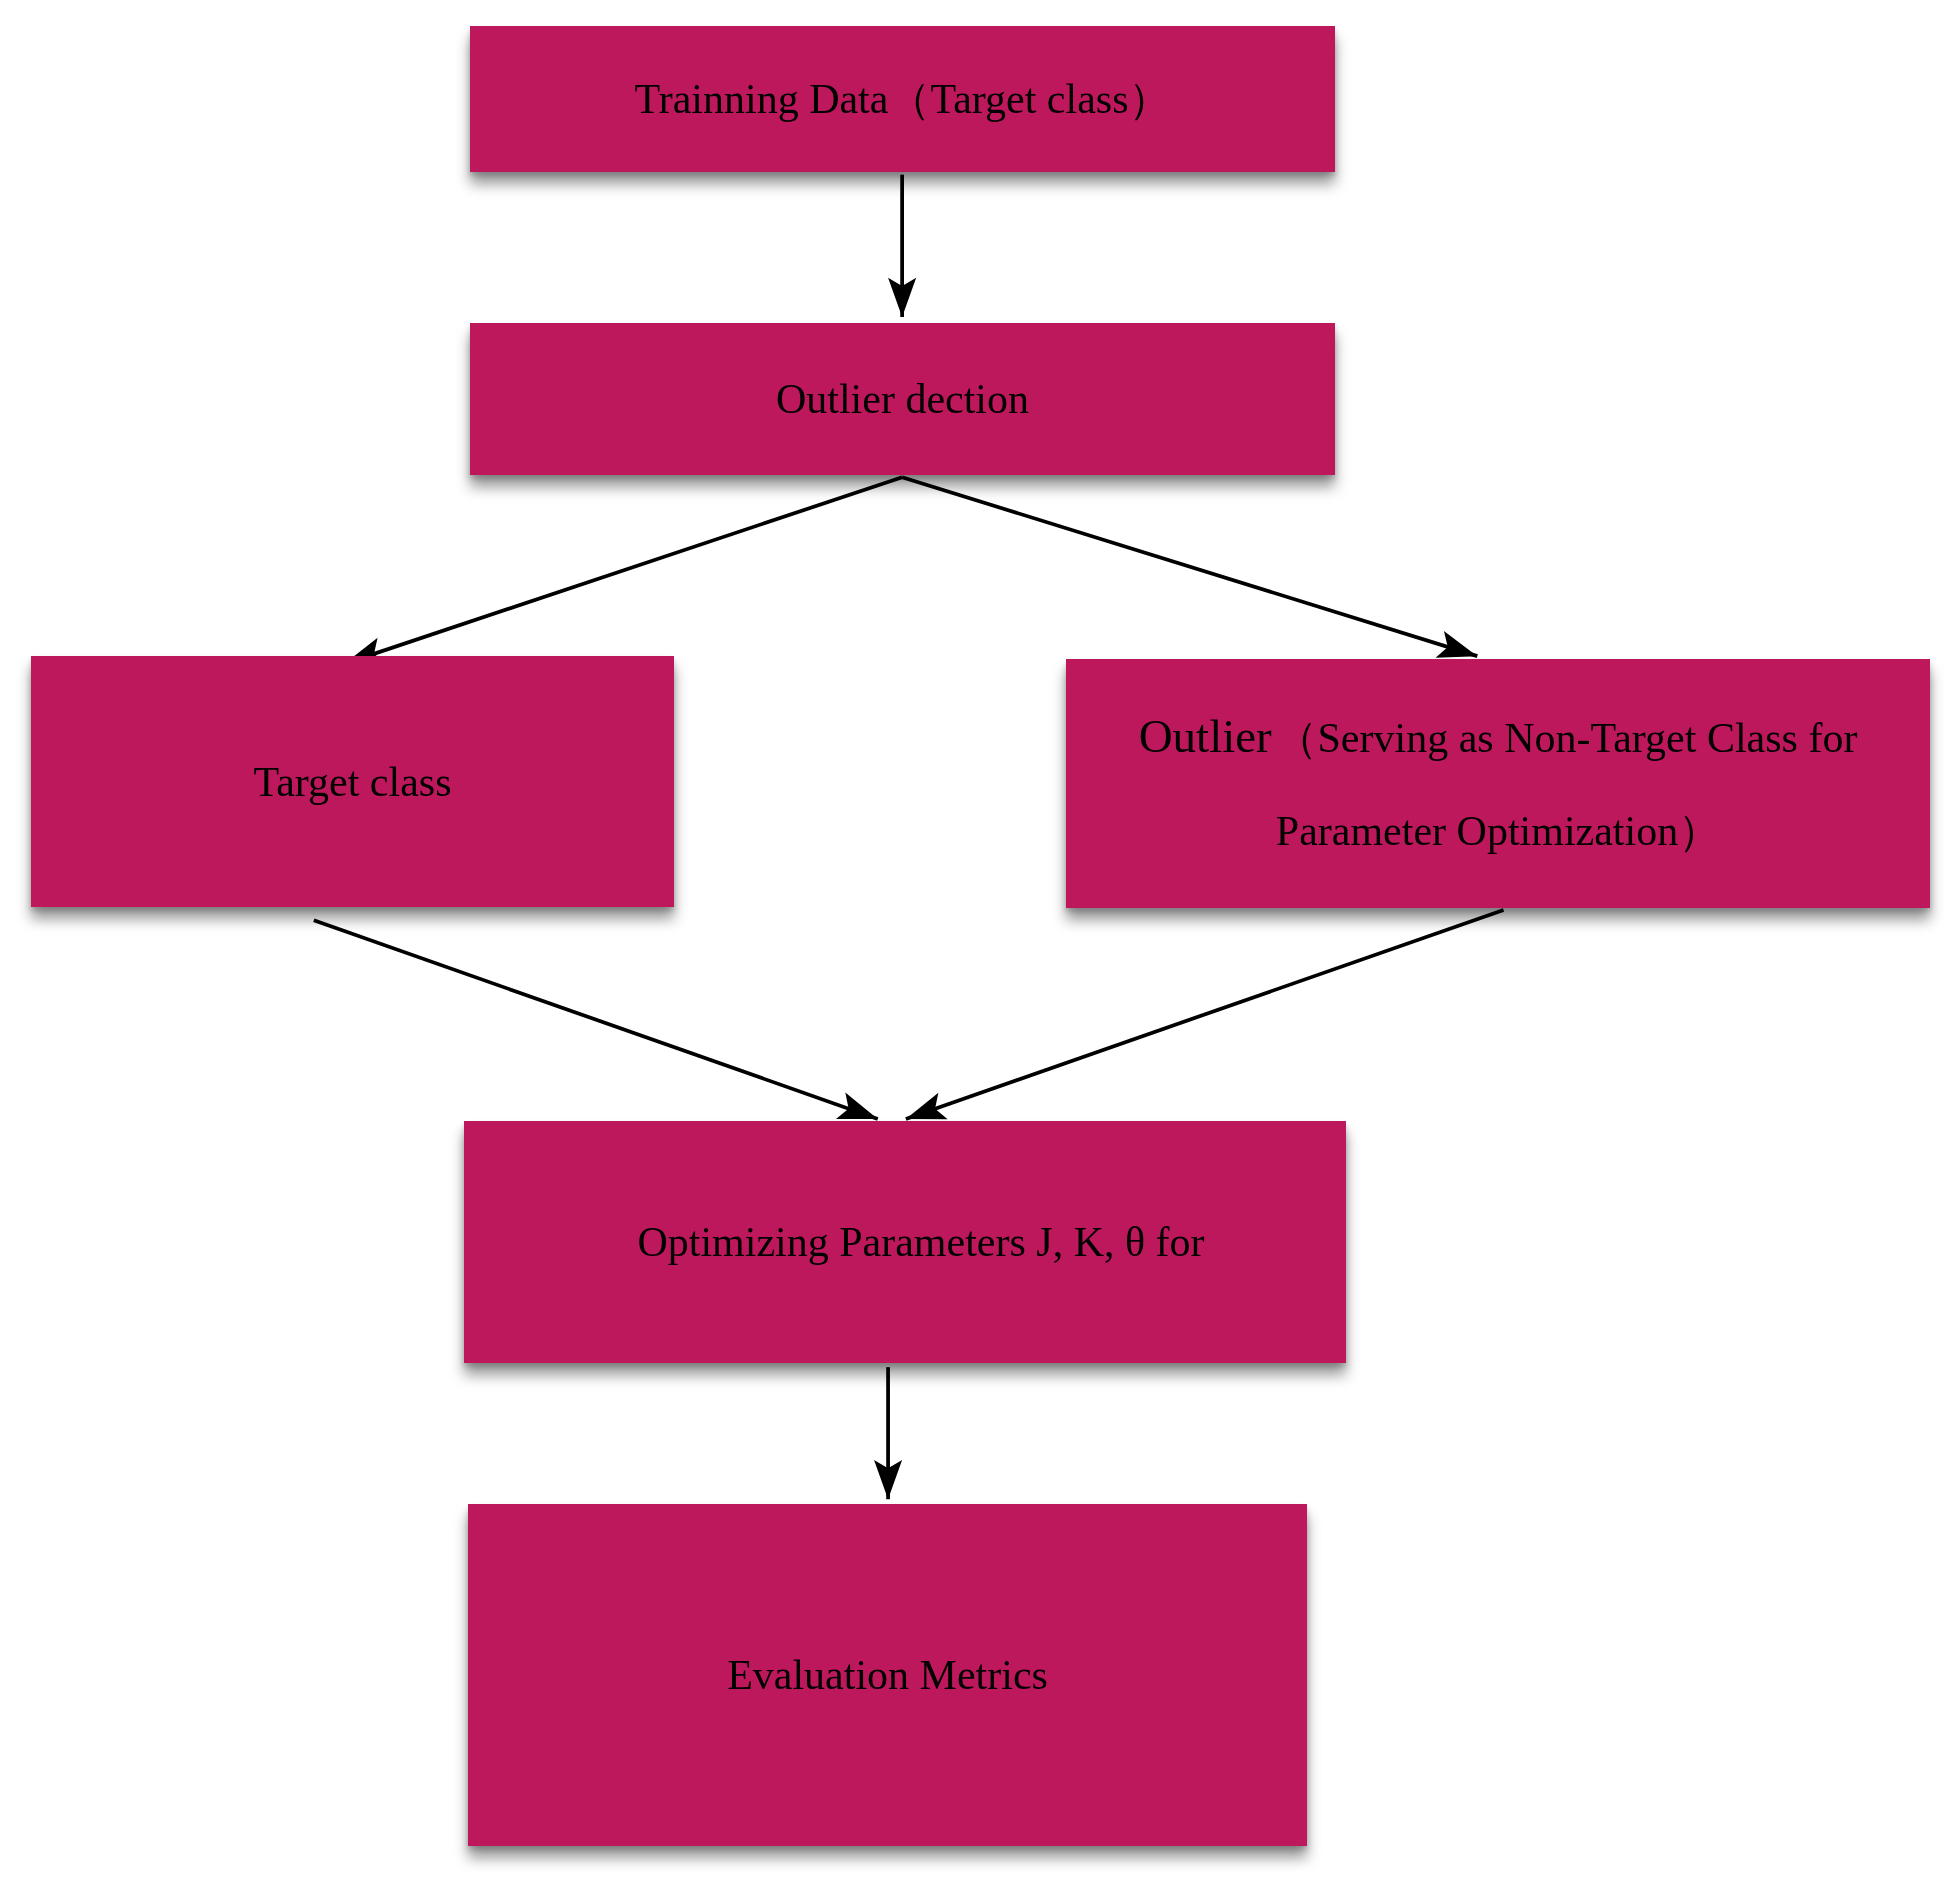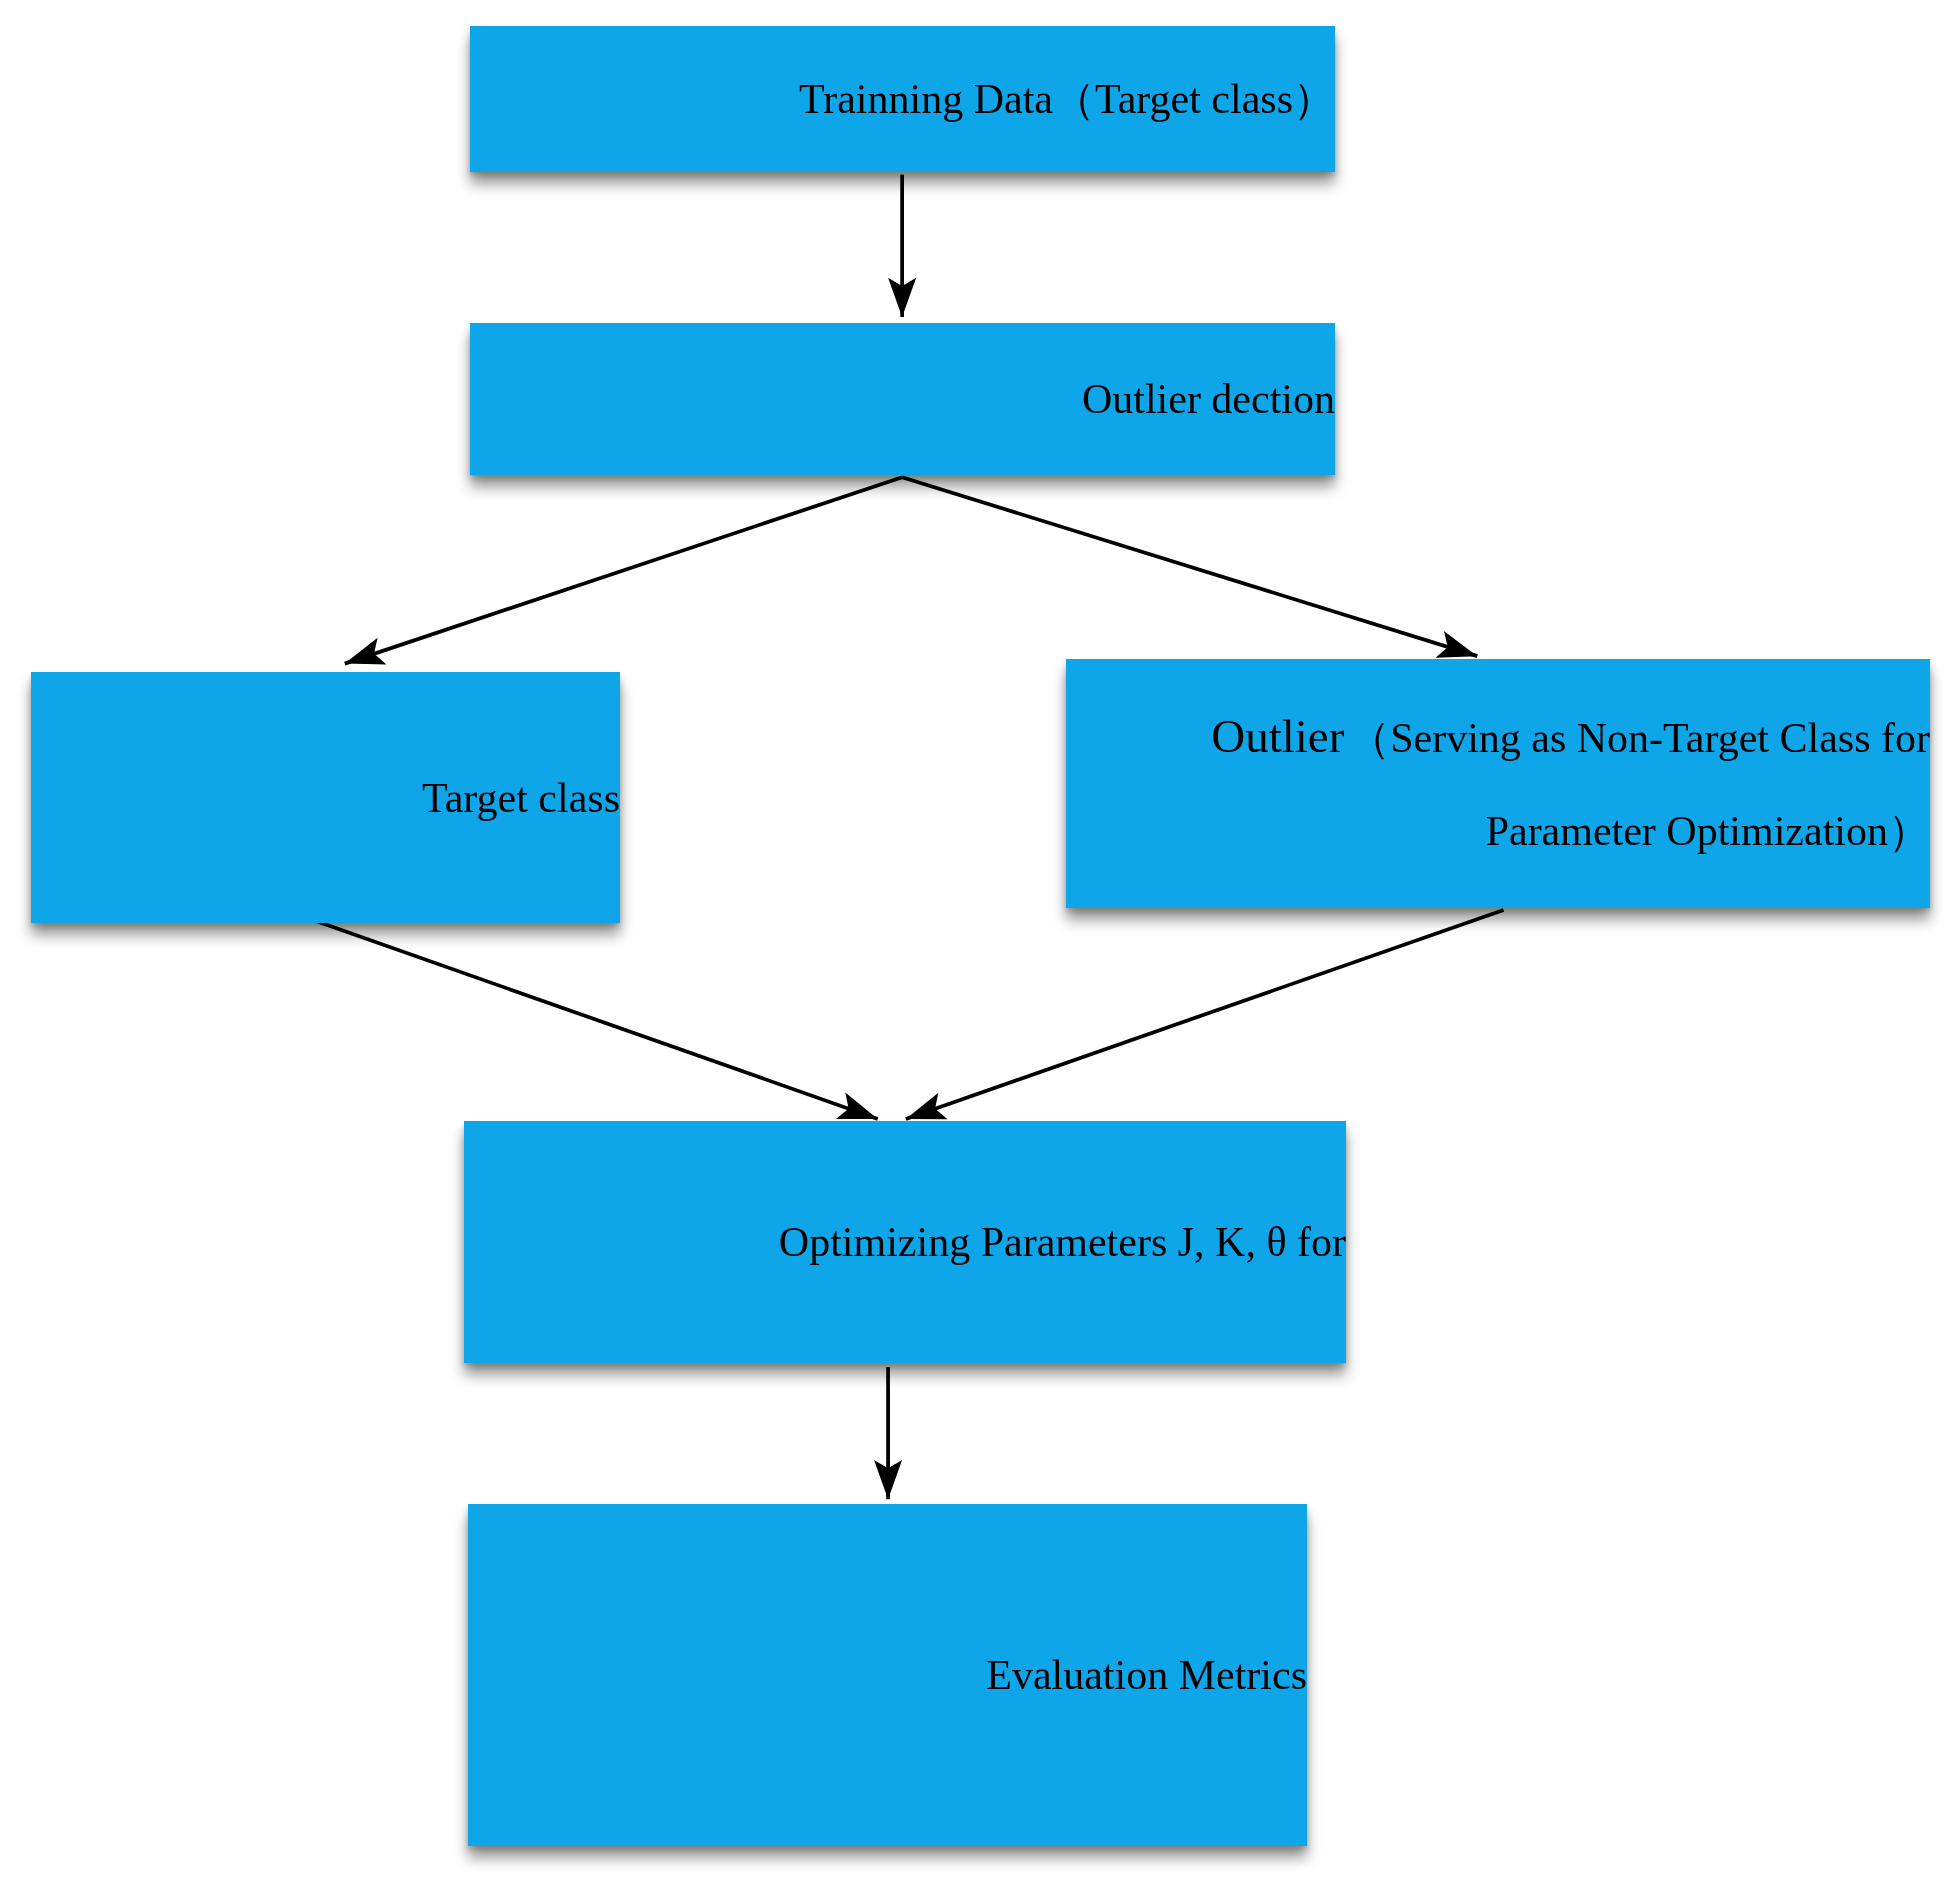--- a/index.html
+++ b/index.html
@@ -18,41 +18,41 @@
   }
   .arrow-layer {
     position: absolute;
     left: 0;
     top: 0;
     width: 1956px;
     height: 1894px;
   }
   .node {
     position: absolute;
-    background: #0ea5e9;
+    background: #be185d;
     box-shadow: 0px 12px 13px rgba(0,0,0,0.40), 0px 3.7px 5.6px rgba(0,0,0,0.20);
     display: flex;
     flex-direction: column;
-    align-items: flex-end;
+    align-items: center;
     justify-content: center;
     text-align: center;
   }
   .node .line {
     display: block;
     white-space: nowrap;
   }
   .fs-main   { font-size: 42px; }
   .fs-big    { font-size: 47px; }
   .fs-small  { font-size: 42px; }
   .lh-90 .line { line-height: 84px; }
   .lh-95 .line { line-height: 89px; }
 
   #node-training           { left: 470px;  top: 26px;   width: 865px; height: 146px; }
   #node-outlier-detection  { left: 470px;  top: 323px;  width: 865px; height: 152px; }
-  #node-target-class       { left: 31px;   top: 672px;  width: 589px; height: 251px; }
+  #node-target-class       { left: 31px;   top: 656px;  width: 643px; height: 251px; }
   #node-outlier            { left: 1066px; top: 659px;  width: 864px; height: 249px; }
   #node-optimizing         { left: 464px;  top: 1121px; width: 850px; height: 242px; padding-left: 32px; }
   #node-validation         { left: 468px;  top: 1504px; width: 839px; height: 342px; }
 
   .edge {
     stroke: #000000;
     stroke-width: 4;
     fill: none;
   }
 </style>

